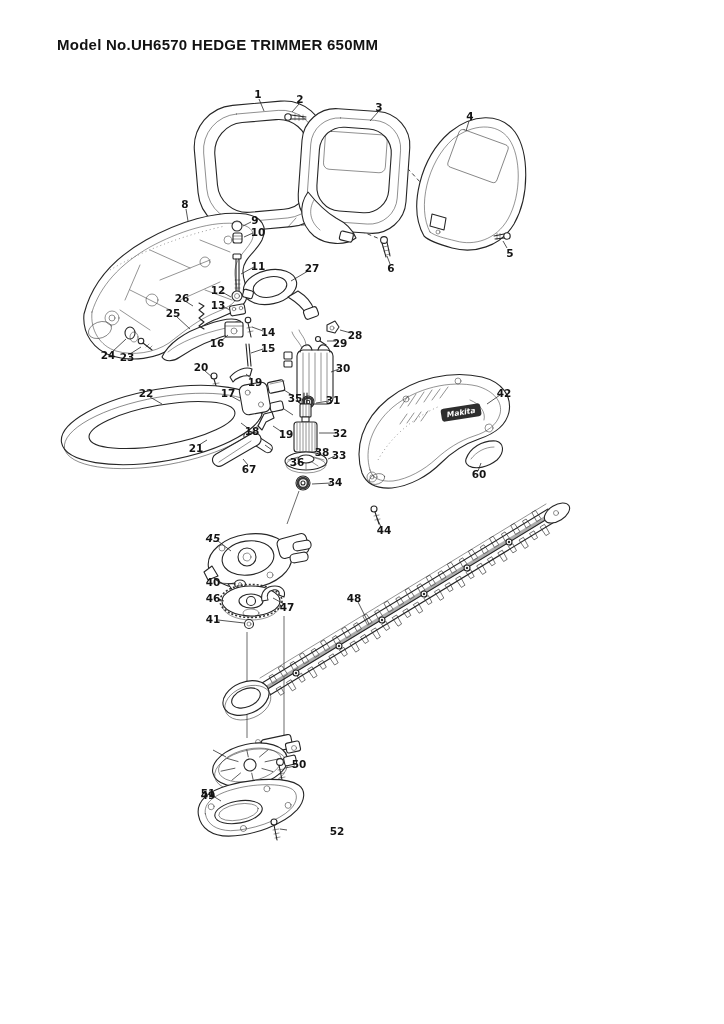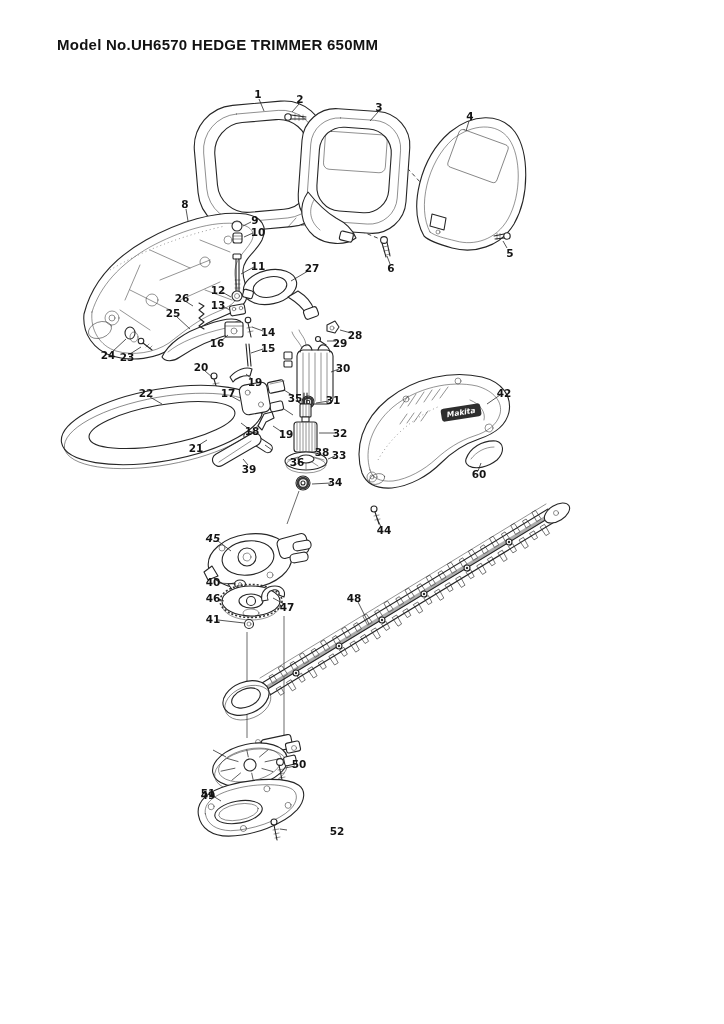--- a/index.html
+++ b/index.html
@@ -538,21 +538,21 @@
       <span class="part-label" style="left: 340px; top: 343px;">29</span>
       <span class="part-label" style="left: 343px; top: 368px;">30</span>
       <span class="part-label" style="left: 333px; top: 400px;">31</span>
       <span class="part-label" style="left: 340px; top: 433px;">32</span>
       <span class="part-label" style="left: 339px; top: 455px;">33</span>
       <span class="part-label" style="left: 335px; top: 482px;">34</span>
       <span class="part-label" style="left: 295px; top: 398px;">35</span>
       <span class="part-label" style="left: 297px; top: 418px; margin-top: 44px;">36</span>
       <span class="part-label" style="left: 286px; top: 434px;">19</span>
       <span class="part-label" style="left: 276px; top: 452px; margin-left: 46px;">38</span>
-      <span class="part-label" style="left: 249px; top: 469px;">39</span>
+      <span class="part-label" style="left: 249px; top: 469px;">67</span>
       <span class="part-label" style="left: 213px; top: 582px;">40</span>
       <span class="part-label" style="left: 213px; top: 619px;">41</span>
       <span class="part-label" style="left: 504px; top: 393px; text-align: center;">42</span>
       <span class="part-label" style="left: 479px; top: 474px;">60</span>
       <span class="part-label" style="left: 384px; top: 530px;">44</span>
       <span class="part-label" style="left: 213px; top: 538px; font-style: italic;">45</span>
       <span class="part-label" style="left: 213px; top: 598px;">46</span>
       <span class="part-label" style="left: 287px; top: 607px;">47</span>
       <span class="part-label" style="left: 354px; top: 598px;">48</span>
       <span class="part-label" style="left: 208px; top: 747px; margin-top: 48px;">49</span>

